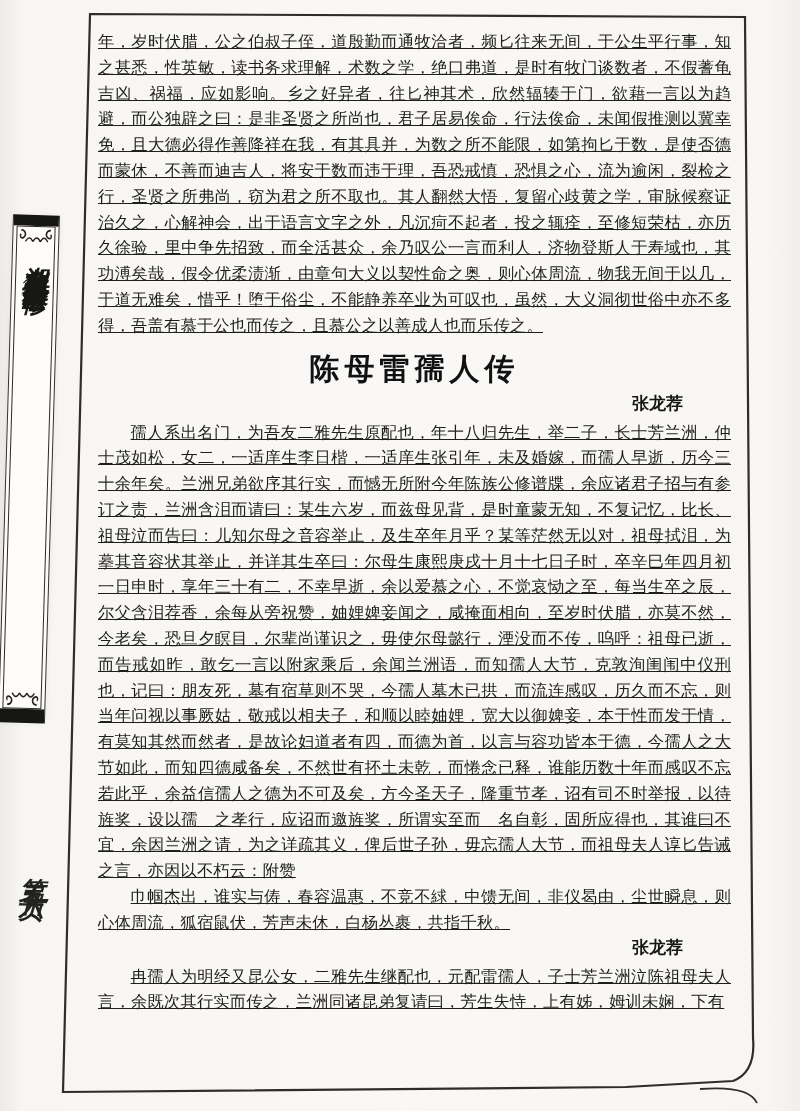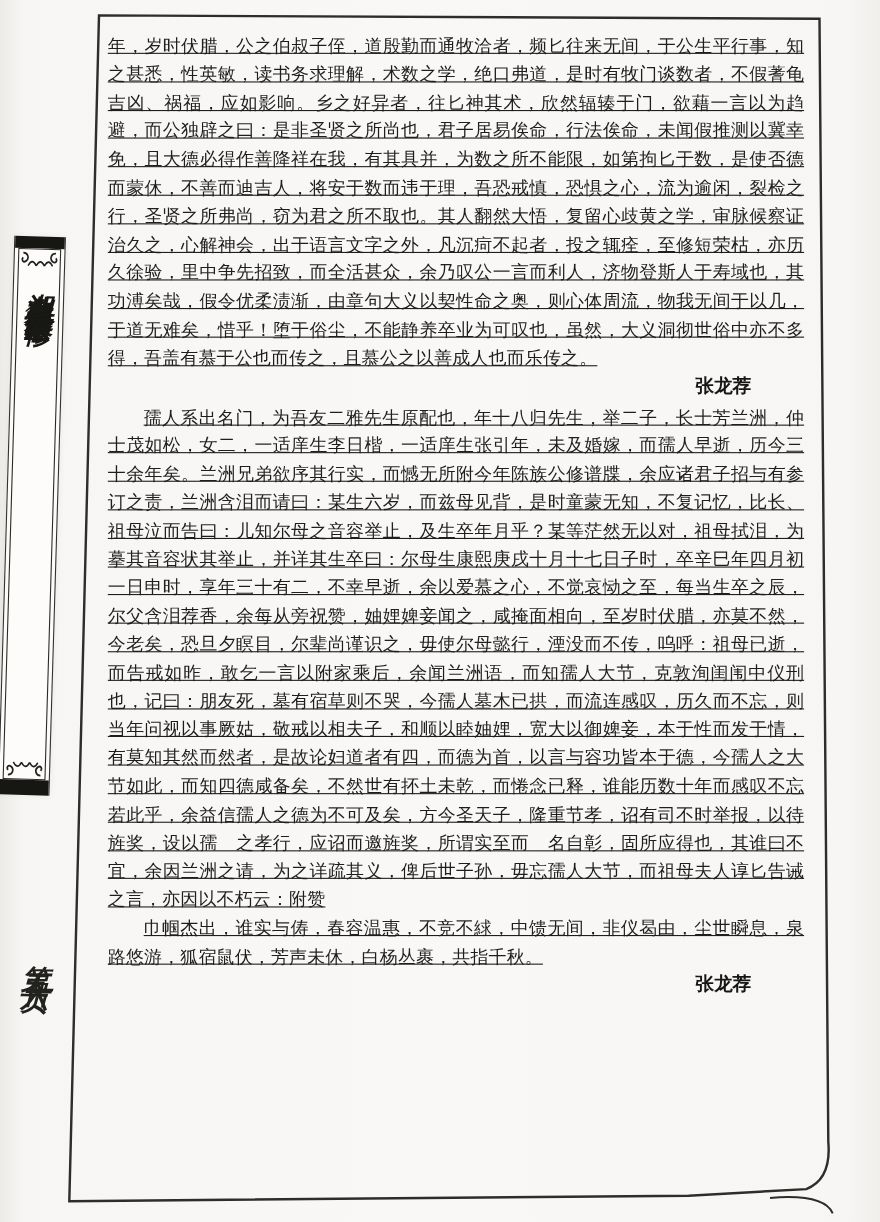--- a/index.html
+++ b/index.html
@@ -90,23 +90,25 @@
     <div class="spine-bar bottom"></div>
   </aside>
 
   <div class="page-number">第五六页</div>
 
   <main class="text-block">
 
     <p class="para">年，岁时伏腊，公之伯叔子侄，道殷勤而通牧洽者，频匕往来无间，于公生平行事，知之甚悉，性英敏，读书务求理解，术数之学，绝口弗道，是时有牧门谈数者，不假蓍龟吉凶、祸福，应如影响。乡之好异者，往匕神其术，欣然辐辏于门，欲藉一言以为趋避，而公独辟之曰：是非圣贤之所尚也，君子居易俟命，行法俟命，未闻假推测以冀幸免，且大德必得作善降祥在我，有其具并，为数之所不能限，如第拘匕于数，是使否德而蒙休，不善而迪吉人，将安于数而违于理，吾恐戒慎，恐惧之心，流为逾闲，裂检之行，圣贤之所弗尚，窃为君之所不取也。其人翻然大悟，复留心歧黄之学，审脉候察证治久之，心解神会，出于语言文字之外，凡沉疴不起者，投之辄痊，至修短荣枯，亦历久徐验，里中争先招致，而全活甚众，余乃叹公一言而利人，济物登斯人于寿域也，其功溥矣哉，假令优柔渍渐，由章句大义以契性命之奥，则心体周流，物我无间于以几，于道无难矣，惜乎！堕于俗尘，不能静养卒业为可叹也，虽然，大义洞彻世俗中亦不多得，吾盖有慕于公也而传之，且慕公之以善成人也而乐传之。</p>
 
     <section>
+      <h1 class="sec-title">陈母雷孺人传</h1>
       <div class="author">张龙荐</div>
       <p class="para indent">孺人系出名门，为吾友二雅先生原配也，年十八归先生，举二子，长士芳兰洲，仲士茂如松，女二，一适庠生李日楷，一适庠生张引年，未及婚嫁，而孺人早逝，历今三十余年矣。兰洲兄弟欲序其行实，而憾无所附今年陈族公修谱牒，余应诸君子招与有参订之责，兰洲含泪而请曰：某生六岁，而兹母见背，是时童蒙无知，不复记忆，比长、祖母泣而告曰：儿知尔母之音容举止，及生卒年月乎？某等茫然无以对，祖母拭泪，为摹其音容状其举止，并详其生卒曰：尔母生康熙庚戌十月十七日子时，卒辛巳年四月初一日申时，享年三十有二，不幸早逝，余以爱慕之心，不觉哀恸之至，每当生卒之辰，尔父含泪荐香，余每从旁祝赞，妯娌婢妾闻之，咸掩面相向，至岁时伏腊，亦莫不然，今老矣，恐旦夕瞑目，尔辈尚谨识之，毋使尔母懿行，湮没而不传，呜呼：祖母已逝，而告戒如昨，敢乞一言以附家乘后，余闻兰洲语，而知孺人大节，克敦洵闺闱中仪刑也，记曰：朋友死，墓有宿草则不哭，今孺人墓木已拱，而流连感叹，历久而不忘，则当年问视以事厥姑，敬戒以相夫子，和顺以睦妯娌，宽大以御婢妾，本于性而发于情，有莫知其然而然者，是故论妇道者有四，而德为首，以言与容功皆本于德，今孺人之大节如此，而知四德咸备矣，不然世有抔土未乾，而惓念已释，谁能历数十年而感叹不忘若此乎，余益信孺人之德为不可及矣，方今圣天子，隆重节孝，诏有司不时举报，以待旌奖，设以孺　之孝行，应诏而邀旌奖，所谓实至而　名自彰，固所应得也，其谁曰不宜，余因兰洲之请，为之详疏其义，俾后世子孙，毋忘孺人大节，而祖母夫人谆匕告诫之言，亦因以不朽云：附赞</p>
-      <p class="para indent">巾帼杰出，谁实与俦，春容温惠，不竞不絿，中馈无间，非仪曷由，尘世瞬息，泉路悠游，狐宿鼠伏，芳声未休，白杨丛裹，共指千秋。</p>
+      <p class="para indent">巾帼杰出，谁实与俦，春容温惠，不竞不絿，中馈无间，非仪曷由，尘世瞬息，则心体周流，狐宿鼠伏，芳声未休，白杨丛裹，共指千秋。</p>
     </section>
 
     <section>
       <div class="author">张龙荐</div>
+      <p class="para indent">冉孺人为明经又昆公女，二雅先生继配也，元配雷孺人，子士芳兰洲泣陈祖母夫人言，余既次其行实而传之，兰洲同诸昆弟复请曰，芳生失恃，上有姊，姆训未娴，下有</p>
     </section>
 
   </main>
 </div>
 
 </body></html>

